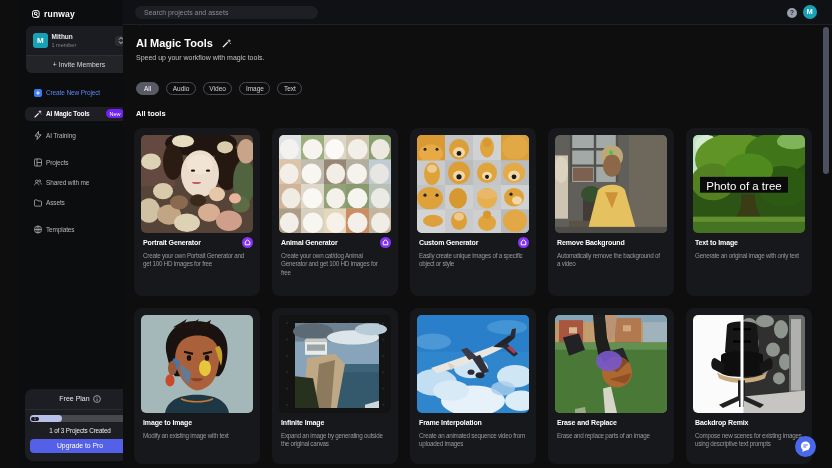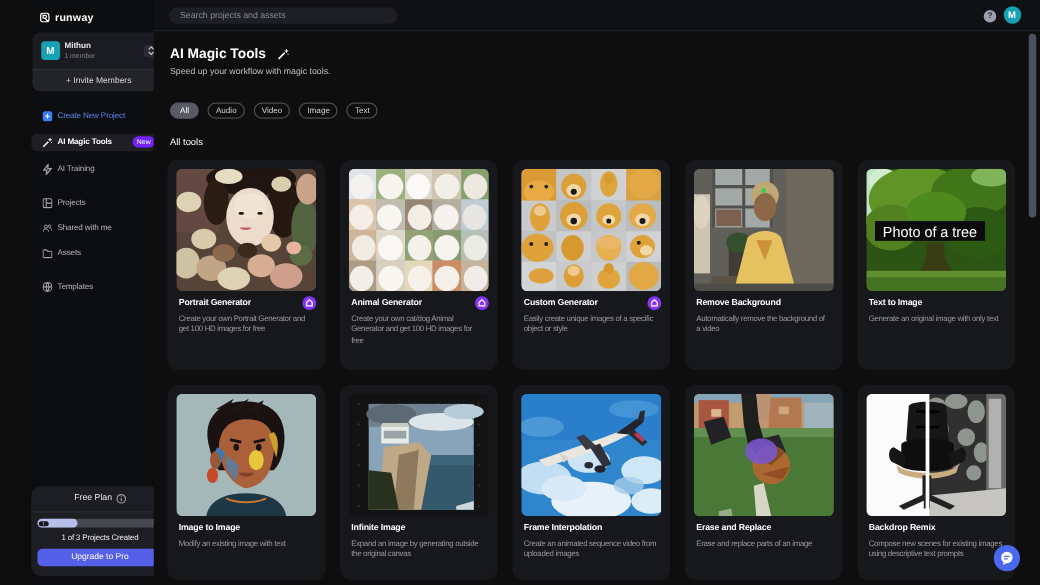--- a/index.html
+++ b/index.html
@@ -33,21 +33,21 @@
 .topbar { position:absolute; left:123px; top:0; width:709px; height:25px; background:#101114; border-bottom:1px solid #1f2024; }
 .search { position:absolute; left:12px; top:6px; width:183px; height:13px; background:#1e1f25; border-radius:7px; color:#8b8c93; font-size:7px; line-height:13px; padding-left:9px; }
 .help { position:absolute; right:35px; top:7.5px; width:10px; height:10px; border-radius:50%; background:#9aa0ab; color:#2a2b30; font-size:6.5px; font-weight:bold; text-align:center; line-height:10px; }
 .mtop { position:absolute; right:15.5px; top:5px; width:14px; height:14px; border-radius:50%; background:#16a2b4; color:#fff; font-size:7.5px; font-weight:bold; text-align:center; line-height:14px; }
 .main { position:absolute; left:123px; top:26px; width:709px; height:442px; background:#0e0e0f; }
 .h1 { position:absolute; left:13px; top:11px; color:#fff; font-size:11px; font-weight:bold; display:flex; align-items:center; gap:9px; }
 .sub { position:absolute; left:13px; top:27.5px; color:#bfc0c4; font-size:7px; }
 .pills { position:absolute; left:13px; top:56px; display:flex; gap:7px; }
 .pill { height:12.5px; border-radius:7px; font-size:6.5px; display:flex; align-items:center; padding:0 5.5px; color:#d2d3d8; border:0.5px solid #4a4b54; }
 .pill.sel { background:#585a64; border-color:#585a64; color:#fff; padding:0 7px; }
-.alltools { position:absolute; left:13px; top:83px; color:#fff; font-size:7.5px; font-weight:normal; }
+.alltools { position:absolute; left:13px; top:83px; color:#fff; font-size:7.5px; font-weight:bold; }
 .grid { position:absolute; left:11px; top:102px; width:690px; display:grid; grid-template-columns:repeat(5,126px); grid-column-gap:12px; grid-row-gap:12px; }
 .card { background:#17181b; border-radius:8px; padding:7px; height:168px; }
 .card.r2 { height:156px; }
 .card .img { width:112px; height:98px; border-radius:5px; overflow:hidden; }
 .card .img svg { display:block; }
 .trow { display:flex; align-items:center; margin-top:4.5px; height:10px; padding-left:2px; }
 .ttl { color:#fff; font-size:7px; font-weight:bold; flex:1; letter-spacing:-0.02em; }
 .tbadge { width:10.5px; height:10.5px; border-radius:50%; background:#8434f3; flex:none; display:flex; align-items:center; justify-content:center; margin-right:0.5px; }
 .desc { color:#98999e; font-size:6.3px; line-height:8.7px; margin-top:4px; letter-spacing:-0.04em; padding-left:2px; white-space:nowrap; }
 .chatbtn { position:absolute; left:795px; top:436px; width:21px; height:21px; border-radius:50%; background:#4a68ee; display:flex; align-items:center; justify-content:center; z-index:30; }

